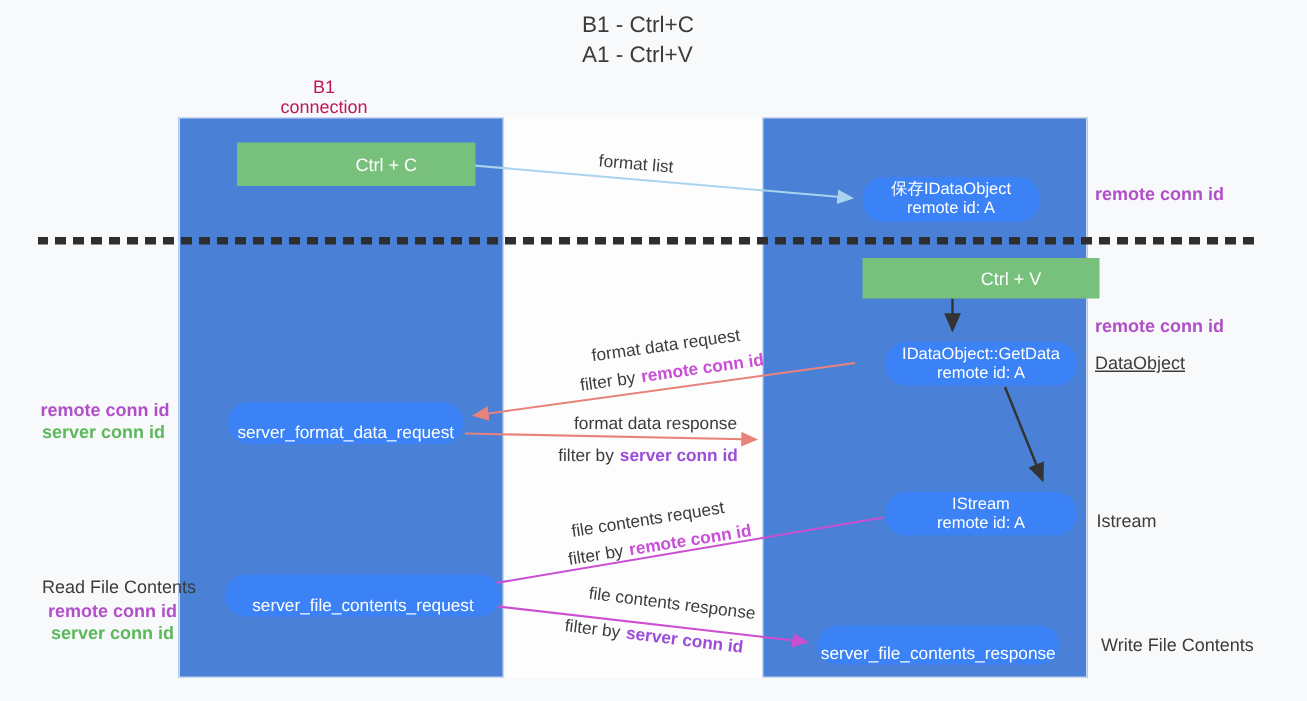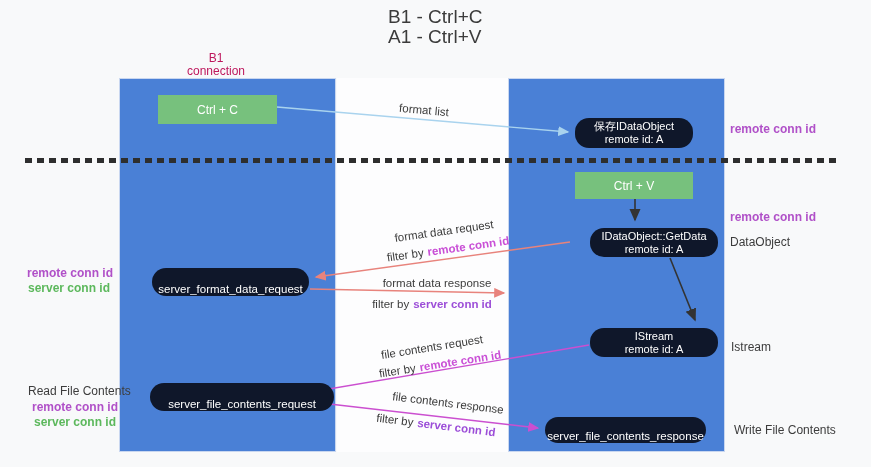--- a/index.html
+++ b/index.html
@@ -1,29 +1,29 @@
 <!DOCTYPE html>
 <html><head>
 <meta charset="utf-8">
 <style>
   html,body{margin:0;padding:0;background:#f8f9fa;}
   .canvas{position:relative;width:871px;height:467px;background:#f8f9fa;overflow:hidden;
           font-family:"Liberation Sans","DejaVu Sans",sans-serif;}
-  .title{position:absolute;left:388px;top:7px;font-size:19px;line-height:20px;color:#3b3b3b;}
+  .title{position:absolute;left:388px;top:7px;font-size:15px;line-height:20px;color:#3b3b3b;}
   .lifeline-header{position:absolute;width:110px;text-align:center;font-size:12px;line-height:13px;color:#be185d;}
   .lifeline{position:absolute;top:78px;width:217px;height:374px;background:#4a80d6;border:1px solid #c9d7f0;box-sizing:border-box;}
   .midstrip{position:absolute;top:78px;left:337px;width:171px;height:374px;background:#fdfdfe;}
   .dashline{position:absolute;left:25px;top:158px;width:813px;height:5px;
             background:repeating-linear-gradient(90deg,#2e2e2e 0 7px,transparent 7px 12px);z-index:3;}
   svg.arrows{position:absolute;left:0;top:0;z-index:4;pointer-events:none;}
   .box{position:absolute;z-index:5;display:flex;flex-direction:column;align-items:center;justify-content:center;
        color:#fff;text-align:center;white-space:nowrap;}
-  .obox{background:#0f172a;font-size:11px;line-height:13px;border-radius:14px;}
+  .obox{background:#3b82f6;font-size:11px;line-height:13px;border-radius:14px;}
   .obox.single{font-size:11.5px;justify-content:flex-end;}
-  .gbox{background:#77c17d;font-size:12px;}
+  .gbox{background:#77c17d;font-size:12px;padding-left:40px;}
   .slabel{position:absolute;z-index:6;font-size:12px;color:#3c3c3c;white-space:nowrap;}
   .bold{font-weight:bold;}
   .purple{color:#b050c8;}
   .green{color:#5cb85c;}
   .mlabel{position:absolute;z-index:6;font-size:11.5px;color:#3c3c3c;white-space:nowrap;
           transform:translate(-50%,-50%) rotate(var(--r,0deg));}
   .mlabel .magenta{color:#c94fd6;font-weight:bold;}
   .mlabel .violet{color:#9c4ed8;font-weight:bold;}
   .mlabel .fb{margin-right:4px;}
 </style>
@@ -123,21 +123,21 @@
   </div>
   <div class="mlabel" style="left:448px;top:403px;--r:7deg;">
     <span>file contents response</span>
   </div>
   <div class="mlabel" style="left:436px;top:425px;--r:7deg;">
     <span class="fb">filter by</span><span class="violet">server conn id</span>
   </div>
 
   <div class="slabel bold purple" style="left:730px;top:122px;">remote conn id</div>
   <div class="slabel bold purple" style="left:730px;top:210px;">remote conn id</div>
-  <div class="slabel" style="left:730px;top:235px;">DataObject</div>
+  <div class="slabel" style="left:730px;top:235px;text-decoration:underline;">DataObject</div>
   <div class="slabel" style="left:731px;top:340px;">Istream</div>
   <div class="slabel" style="left:734px;top:423px;">Write File Contents</div>
 
   <div class="slabel bold purple" style="left:27px;top:266px;">remote conn id</div>
   <div class="slabel bold green" style="left:28px;top:281px;">server conn id</div>
   <div class="slabel" style="left:28px;top:384px;">Read File Contents</div>
   <div class="slabel bold purple" style="left:32px;top:400px;">remote conn id</div>
   <div class="slabel bold green" style="left:34px;top:415px;">server conn id</div>
 
 </div>

